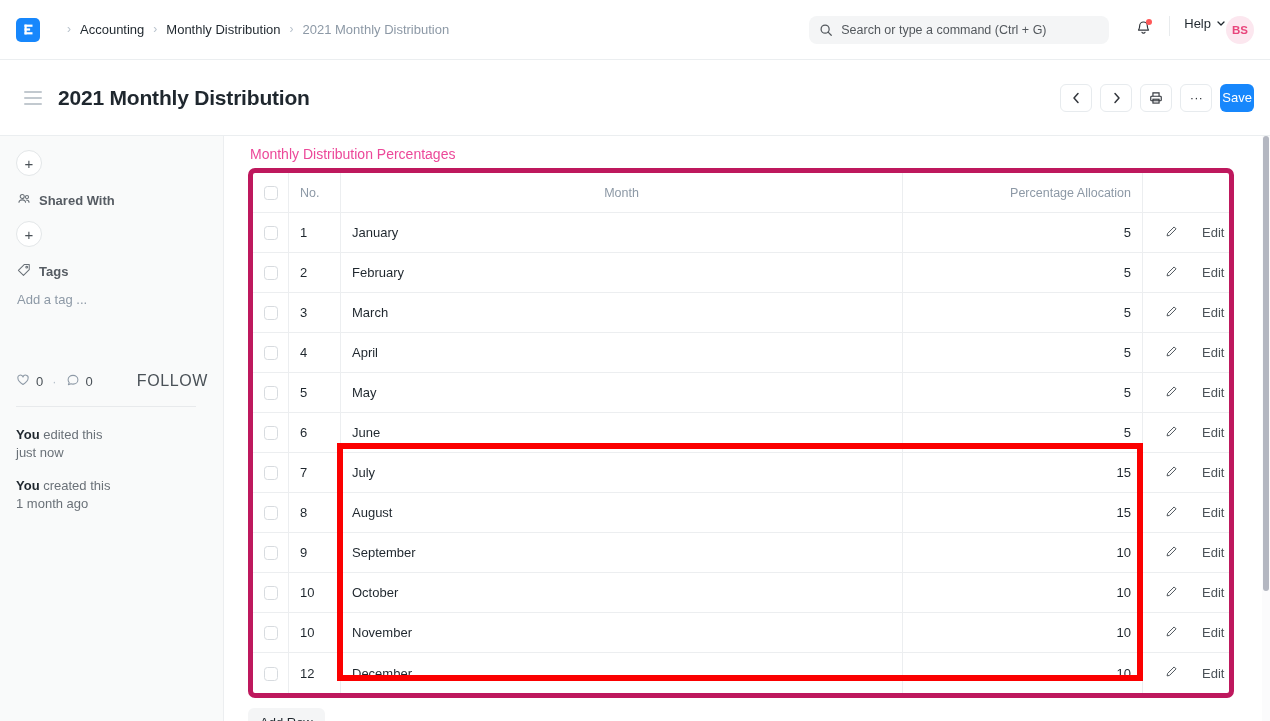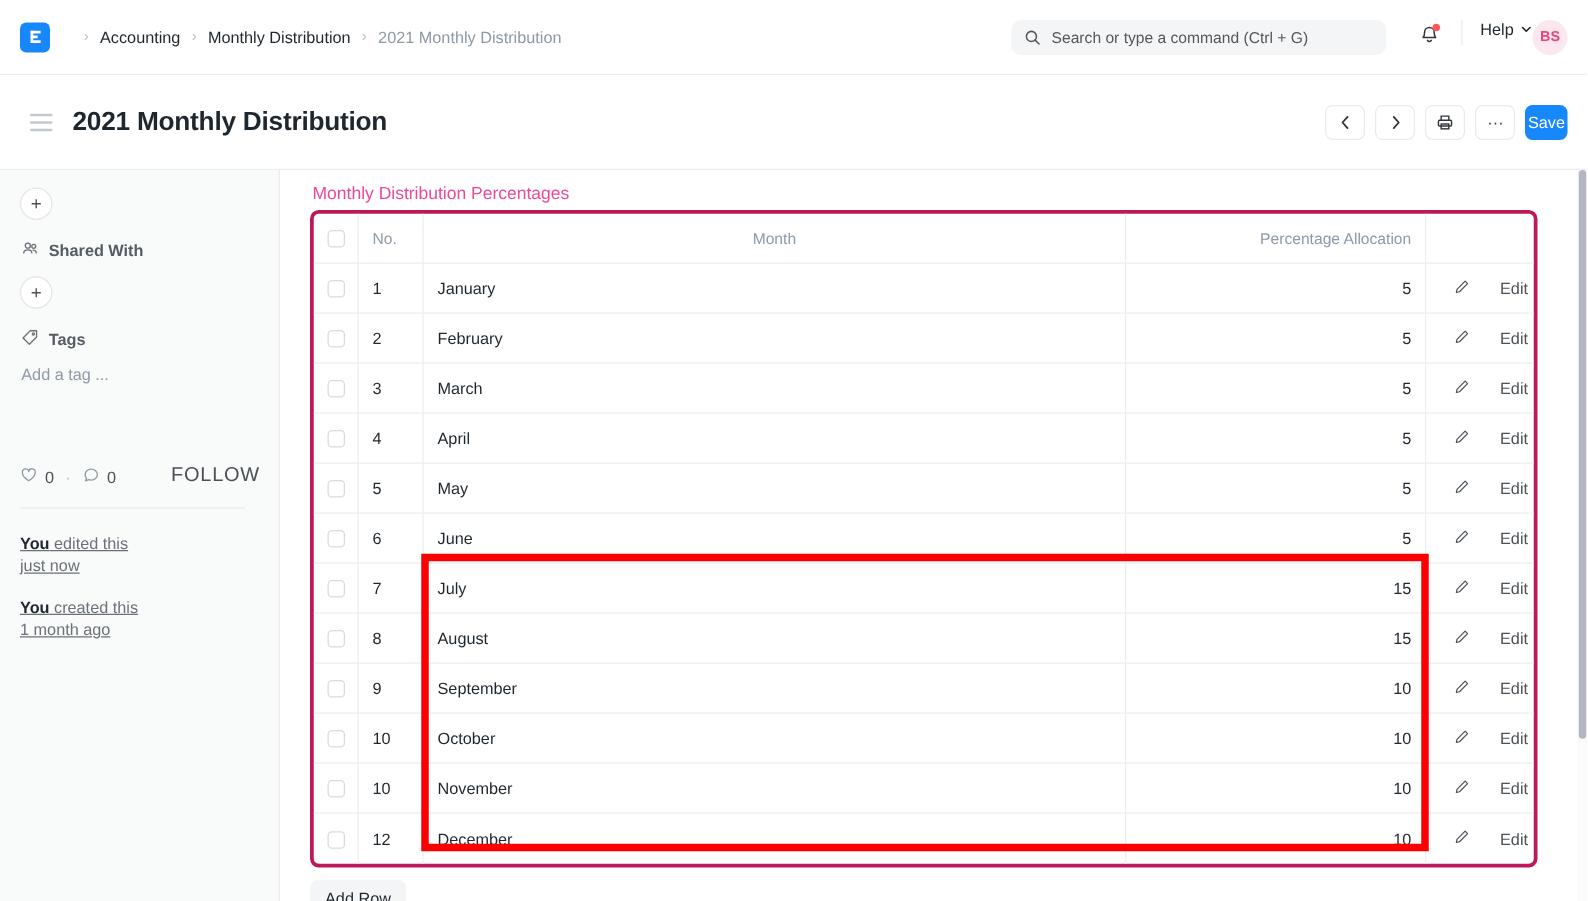--- a/index.html
+++ b/index.html
@@ -97,30 +97,30 @@
   .stats-row {
     position: absolute; left: 16px; top: 236px; width: 192px;
     display: flex; align-items: center; font-size: 13px; color: #4a5157;
   }
   .stat { display: flex; align-items: center; gap: 6px; }
   .stat-sep { color: #b8c2cc; margin: 0 9px; }
   .follow { margin-left: auto; font-size: 16px; letter-spacing: 0.6px; color: #4a5157; cursor: pointer; }
   .side-divider { position: absolute; left: 16px; top: 270px; width: 180px; height: 1px; background: #e8eaec; }
   .activity { position: absolute; left: 16px; top: 290px; width: 195px; font-size: 13px; color: #6a7178; line-height: 1.42; }
   .activity b { color: #1f272e; font-weight: 700; }
-  .activity .blk { margin-bottom: 14px; text-decoration: underline; }
+  .activity .blk { margin-bottom: 14px; }
 
   
   .main {
     position: absolute; top: 136px; left: 224px; width: 1046px; height: 585px;
     background: #fff; padding: 10px 42px 0 24px; overflow: hidden;
   }
   .grid-label { font-size: 14px; color: #ec4899; margin: 0 0 6px 2px; }
   .grid {
-    width: 850px; border: 3px solid #be185d; border-radius: 7px; background: #fff;
+    width: 850px; border: 5px solid #be185d; border-radius: 7px; background: #fff;
     border-collapse: separate; border-spacing: 0; table-layout: fixed;
     font-size: 13px;
   }
   .grid th, .grid td {
     border-bottom: 1px solid #eceef0; border-right: 1px solid #eceef0;
     height: 40px; padding: 0 11px; vertical-align: middle; font-weight: 400;
   }
   .grid th:last-child, .grid td:last-child { border-right: none; }
   .grid tr:last-child td { border-bottom: none; }
   .grid thead th { color: #8d99a6; font-size: 12.5px; }

